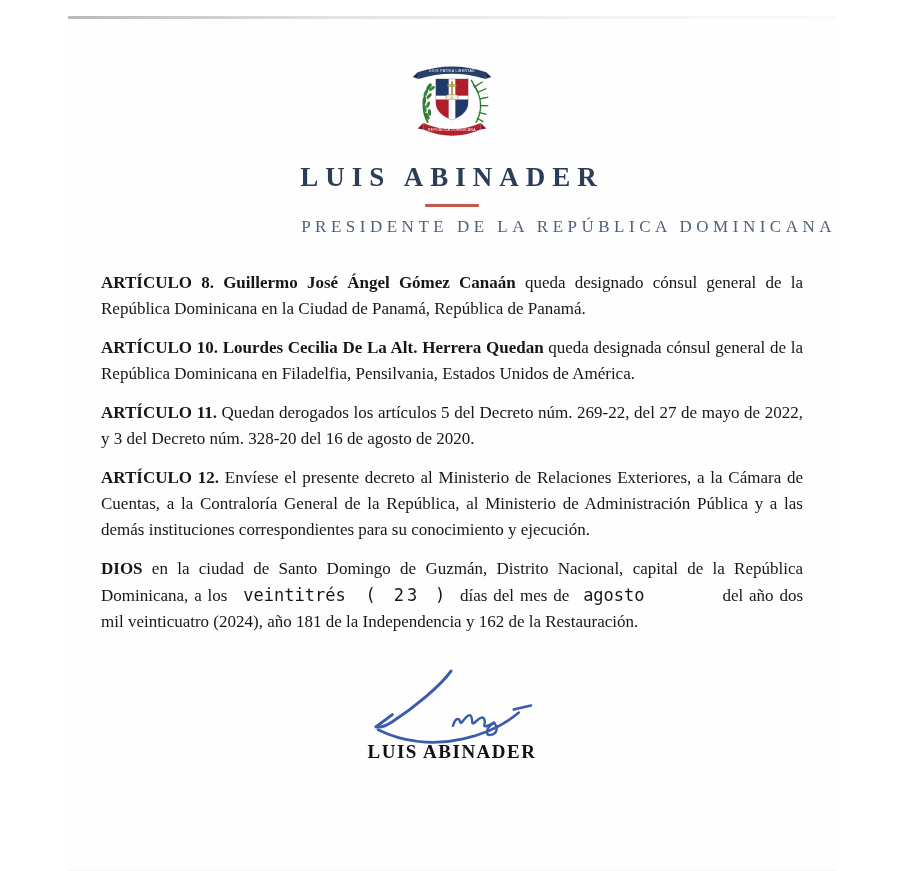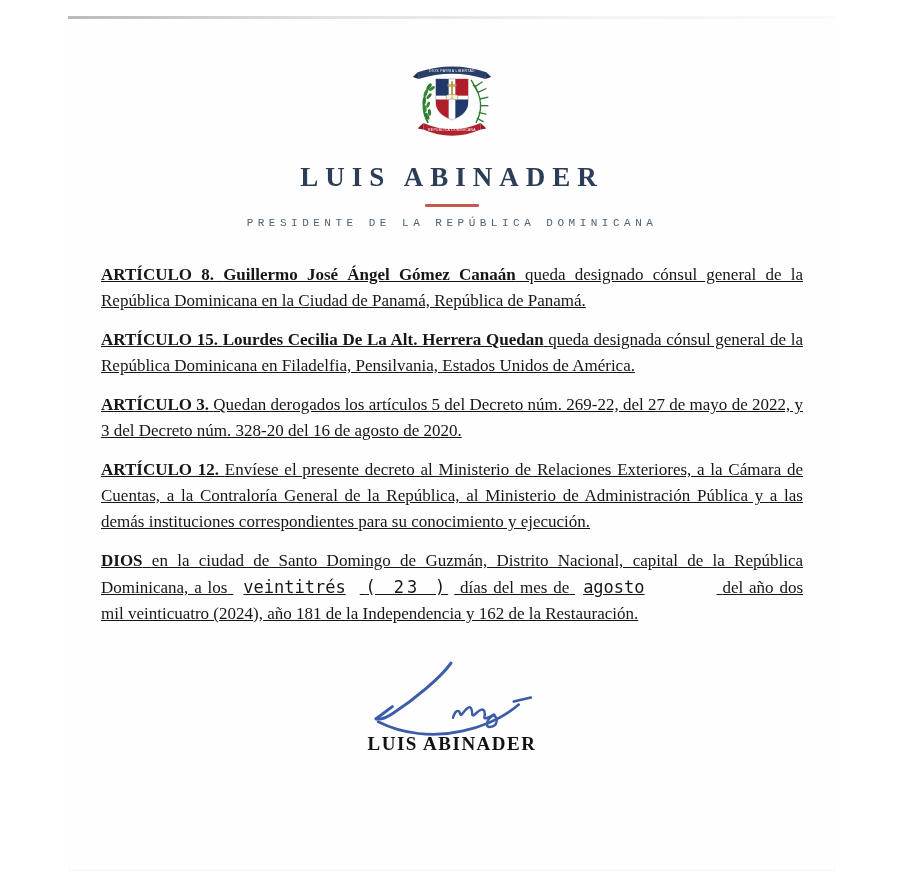--- a/index.html
+++ b/index.html
@@ -33,36 +33,37 @@
     font-weight: 600;
     letter-spacing: 7px;
     color: #2c3e57;
   }
   .red-divider {
     width: 54px; height: 3px;
     margin: 11px auto 10px;
     border-radius: 1px;
   }
   .president-title {
-    font-family: Liberation Mono, monospace;
-    font-size: 11px;
+    font-family: Liberation Serif, serif;
+    font-size: 17px;
     letter-spacing: 4.5px;
     color: #4e617a;
     font-weight: 500;
+    text-align: right;
   }
 
   
   .body-text {
     width: 702px;
     margin: 33px auto 0;
     font-size: 17px;
     line-height: 26px;
     text-align: justify;
   }
-  p.article { margin: 0 0 13px; text-decoration: underline; }
+  p.article { margin: 0 0 13px; }
   .lead { font-weight: bold; }
   .fill {
     font-family: "DejaVu Sans Mono", monospace;
     font-size: 17px;
   }
   .fill-day-word { margin-left: 10px; margin-right: 14px; }
   .fill-day-num  { margin-right: 6px; letter-spacing: 3px; }
   .fill-month    { margin-left: 8px; margin-right: 72px; }
 
   
@@ -152,27 +153,27 @@
   <main class="body-text">
 
     <p class="article">
       <b class="lead">ARTÍCULO 8.</b>
       <b class="lead">Guillermo José Ángel Gómez Canaán</b>
       <span>queda designado cónsul general de la República Dominicana en la Ciudad de Panamá, República de Panamá.</span>
     </p>
 
 
     <p class="article">
-      <b class="lead">ARTÍCULO 15.</b>
+      <b class="lead">ARTÍCULO 10.</b>
       <b class="lead">Lourdes Cecilia De La Alt. Herrera Quedan</b>
       <span>queda designada cónsul general de la República Dominicana en Filadelfia, Pensilvania, Estados Unidos de América.</span>
     </p>
 
     <p class="article">
-      <b class="lead">ARTÍCULO 3.</b>
+      <b class="lead">ARTÍCULO 11.</b>
       <span>Quedan derogados los artículos 5 del Decreto núm. 269-22, del 27 de mayo de 2022, y 3 del Decreto núm. 328-20 del 16 de agosto de 2020.</span>
     </p>
 
     <p class="article">
       <b class="lead">ARTÍCULO 12.</b>
       <span>Envíese el presente decreto al Ministerio de Relaciones Exteriores, a la Cámara de Cuentas, a la Contraloría General de la República, al Ministerio de Administración Pública y a las demás instituciones correspondientes para su conocimiento y ejecución.</span>
     </p>
 
     <p class="article">
       <b class="lead">DIOS</b>

